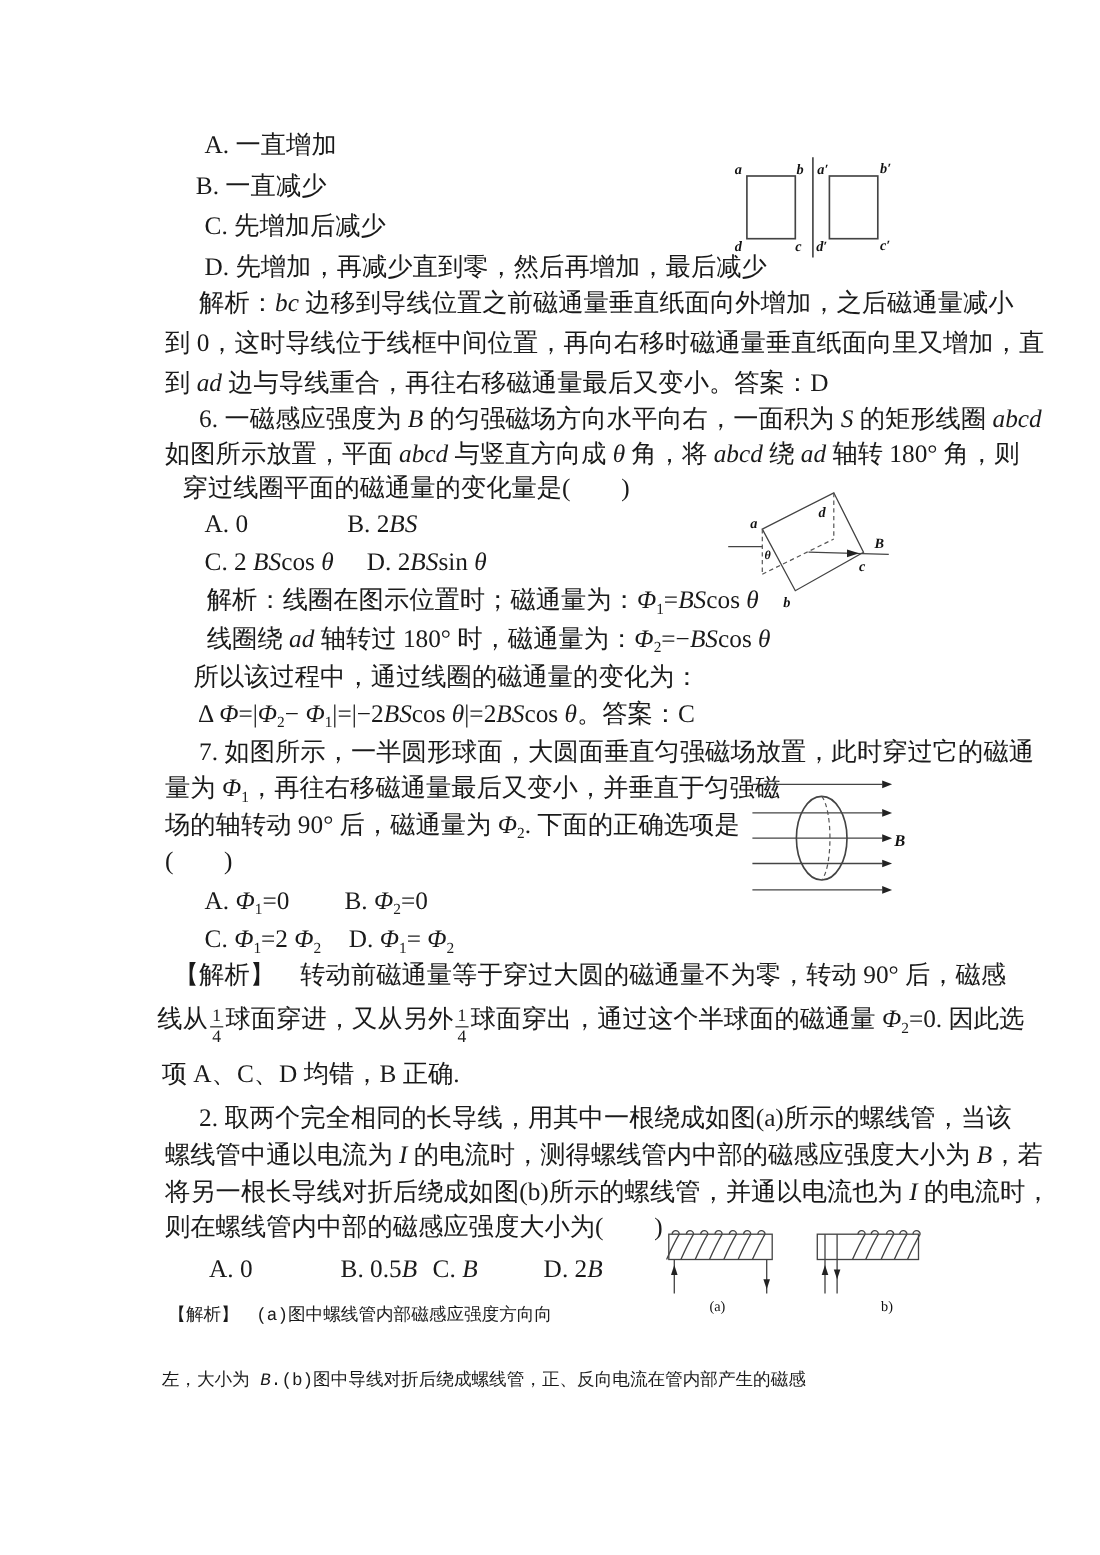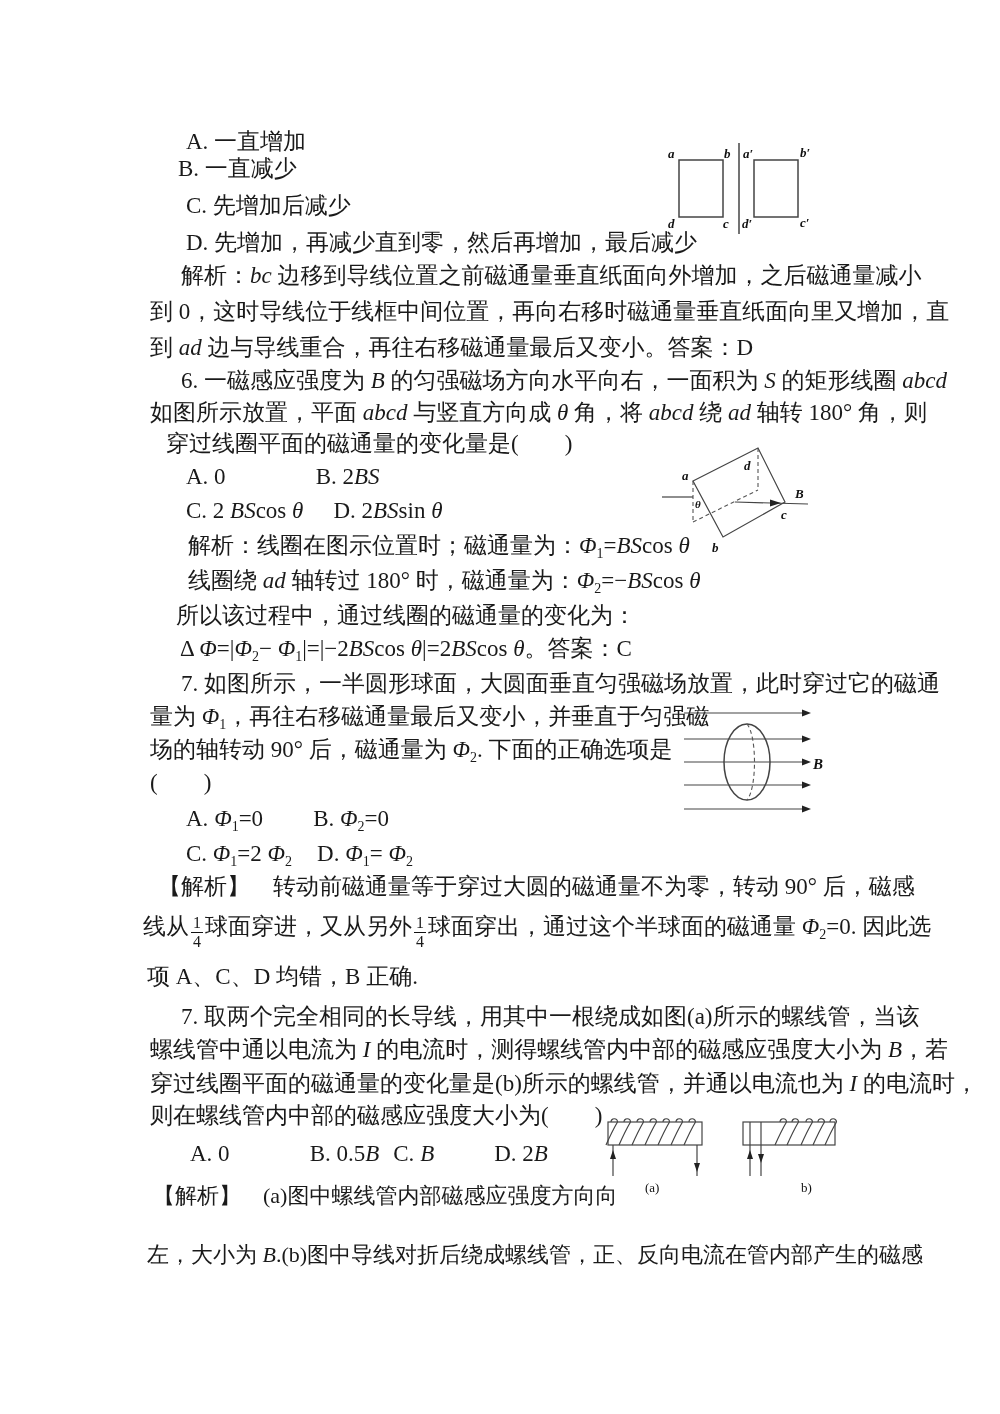--- a/index.html
+++ b/index.html
@@ -1,19 +1,19 @@
 <!DOCTYPE html>
 <html><head>
 <meta charset="utf-8">
 <style>
   html,body{margin:0;padding:0;}
   body{width:1000px;height:1414px;position:relative;background:#ffffff;
        font-family:"Liberation Serif","DejaVu Serif",serif;color:#1a1a1a;overflow:hidden;}
   .line{position:absolute;font-size:23px;line-height:30px;white-space:nowrap;}
-  .sans{font-family:Liberation Serif, serif;font-size:22px;}
+  .sans{font-family:Liberation Mono, monospace;font-size:16px;}
   .i{font-style:italic;text-align:right;}
   .sub{font-size:14px;vertical-align:-5px;}
   .gap{display:inline-block;}
   .g14{width:14px}.g25{width:25px}.g30{width:30px}.g50{width:50px}
   .g60{width:60px}.g80{width:80px}.g90{width:90px}
   .frac{display:inline-block;vertical-align:-13px;text-align:center;
         font-size:16px;line-height:1.1;margin:0 2px;}
   .frac .num{display:block;border-bottom:1.3px solid #111;padding:0 2px;}
   .frac .den{display:block;}
   .fig{position:absolute;}
@@ -21,21 +21,21 @@
   svg .lbl{font-size:13px;font-style:italic;font-weight:bold;}
   svg .cap{font-size:13px;}
   .stroke{stroke:#444;fill:none;stroke-width:1.5;}
   .thin{stroke:#444;fill:none;stroke-width:1.2;}
   .dash{stroke:#555;fill:none;stroke-width:1.1;stroke-dasharray:4 3;}
   .ah{fill:#222;stroke:none;}
 </style>
 </head>
 <body>
 
-<div class="line" style="top:127px;left:186px"><span>A. 一直增加</span></div>
+<div class="line" style="top:117px;left:186px"><span>A. 一直增加</span></div>
 <div class="line" style="top:154px;left:178px"><span>B. 一直减少</span></div>
 <div class="line" style="top:191px;left:186px"><span>C. 先增加后减少</span></div>
 <div class="line" style="top:228px;left:186px"><span>D. 先增加，再减少直到零，然后再增加，最后减少</span></div>
 <div class="line" style="top:261px;left:181px"><span>解析：</span><span class="i">bc</span><span> 边移到导线位置之前磁通量垂直纸面向外增加，之后磁通量减小</span></div>
 <div class="line" style="top:297px;left:150px"><span>到 0，这时导线位于线框中间位置，再向右移时磁通量垂直纸面向里又增加，直</span></div>
 <div class="line" style="top:333px;left:150px"><span>到 </span><span class="i">ad</span><span> 边与导线重合，再往右移磁通量最后又变小。答案：D</span></div>
 <div class="line" style="top:366px;left:181px"><span>6. 一磁感应强度为 </span><span class="i">B</span><span> 的匀强磁场方向水平向右，一面积为 </span><span class="i">S</span><span> 的矩形线圈 </span><span class="i">abcd</span></div>
 <div class="line" style="top:398px;left:150px"><span>如图所示放置，平面 </span><span class="i">abcd</span><span> 与竖直方向成 </span><span class="i">θ</span><span> 角，将 </span><span class="i">abcd</span><span> 绕 </span><span class="i">ad</span><span> 轴转 180° 角，则</span></div>
 <div class="line" style="top:429px;left:166px"><span>穿过线圈平面的磁通量的变化量是(　　)</span></div>
 <div class="line" style="top:462px;left:186px"><span>A. 0</span><span class="gap g90"></span><span>B. 2</span><span class="i">BS</span></div>
@@ -46,23 +46,23 @@
 <div class="line" style="top:634px;left:180px"><span>Δ </span><span class="i">Φ</span><span>=|</span><span class="i">Φ</span><span class="sub">2</span><span>− </span><span class="i">Φ</span><span class="sub">1</span><span>|=|−2</span><span class="i">BS</span><span>cos </span><span class="i">θ</span><span>|=2</span><span class="i">BS</span><span>cos </span><span class="i">θ</span><span>。答案：C</span></div>
 <div class="line" style="top:669px;left:181px"><span>7. 如图所示，一半圆形球面，大圆面垂直匀强磁场放置，此时穿过它的磁通</span></div>
 <div class="line" style="top:702px;left:150px"><span>量为 </span><span class="i">Φ</span><span class="sub">1</span><span>，再往右移磁通量最后又变小，并垂直于匀强磁</span></div>
 <div class="line" style="top:735px;left:150px"><span>场的轴转动 90° 后，磁通量为 </span><span class="i">Φ</span><span class="sub">2</span><span>. 下面的正确选项是</span></div>
 <div class="line" style="top:768px;left:150px"><span>(　　)</span></div>
 <div class="line" style="top:804px;left:186px"><span>A. </span><span class="i">Φ</span><span class="sub">1</span><span>=0</span><span class="gap g50"></span><span>B. </span><span class="i">Φ</span><span class="sub">2</span><span>=0</span></div>
 <div class="line" style="top:839px;left:186px"><span>C. </span><span class="i">Φ</span><span class="sub">1</span><span>=2 </span><span class="i">Φ</span><span class="sub">2</span><span class="gap g25"></span><span>D. </span><span class="i">Φ</span><span class="sub">1</span><span>= </span><span class="i">Φ</span><span class="sub">2</span></div>
 <div class="line" style="top:872px;left:158px"><span>【解析】　转动前磁通量等于穿过大圆的磁通量不为零，转动 90° 后，磁感</span></div>
 <div class="line" style="top:912px;left:143px"><span>线从</span><span class="frac"><span class="num">1</span><span class="den">4</span></span><span>球面穿进，又从另外</span><span class="frac"><span class="num">1</span><span class="den">4</span></span><span>球面穿出，通过这个半球面的磁通量 </span><span class="i">Φ</span><span class="sub">2</span><span>=0. 因此选</span></div>
 <div class="line" style="top:962px;left:147px"><span>项 A、C、D 均错，B 正确.</span></div>
-<div class="line" style="top:1002px;left:181px"><span>7. 取两个完全相同的长导线，用其中一根绕成如图(a)所示的螺线管，当该</span></div>
+<div class="line" style="top:1002px;left:181px"><span>2. 取两个完全相同的长导线，用其中一根绕成如图(a)所示的螺线管，当该</span></div>
 <div class="line" style="top:1035px;left:150px"><span>螺线管中通以电流为 </span><span class="i">I</span><span> 的电流时，测得螺线管内中部的磁感应强度大小为 </span><span class="i">B</span><span>，若</span></div>
-<div class="line" style="top:1069px;left:150px"><span>穿过线圈平面的磁通量的变化量是(b)所示的螺线管，并通以电流也为 </span><span class="i">I</span><span> 的电流时，</span></div>
+<div class="line" style="top:1069px;left:150px"><span>将另一根长导线对折后绕成如图(b)所示的螺线管，并通以电流也为 </span><span class="i">I</span><span> 的电流时，</span></div>
 <div class="line" style="top:1101px;left:150px"><span>则在螺线管内中部的磁感应强度大小为(　　)</span></div>
 <div class="line" style="top:1139px;left:190px"><span>A. 0</span><span class="gap g80"></span><span>B. 0.5</span><span class="i">B</span><span class="gap g14"></span><span>C. </span><span class="i">B</span><span class="gap g60"></span><span>D. 2</span><span class="i">B</span></div>
 <div class="line sans" style="top:1181px;left:153px"><span>【解析】　(a)图中螺线管内部磁感应强度方向向</span></div>
 <div class="line sans" style="top:1240px;left:147px"><span>左，大小为 </span><span class="i">B</span><span>.(b)图中导线对折后绕成螺线管，正、反向电流在管内部产生的磁感</span></div>
 
 <div class="fig" style="top:138px;left:662px">
   <svg width="200" height="100" viewBox="0 0 200 100">
     <rect class="stroke" x="17" y="22" width="44" height="57"></rect>
     <rect class="stroke" x="92" y="22" width="44" height="57"></rect>
     <line class="stroke" x1="77" y1="5" x2="77" y2="96"></line>

